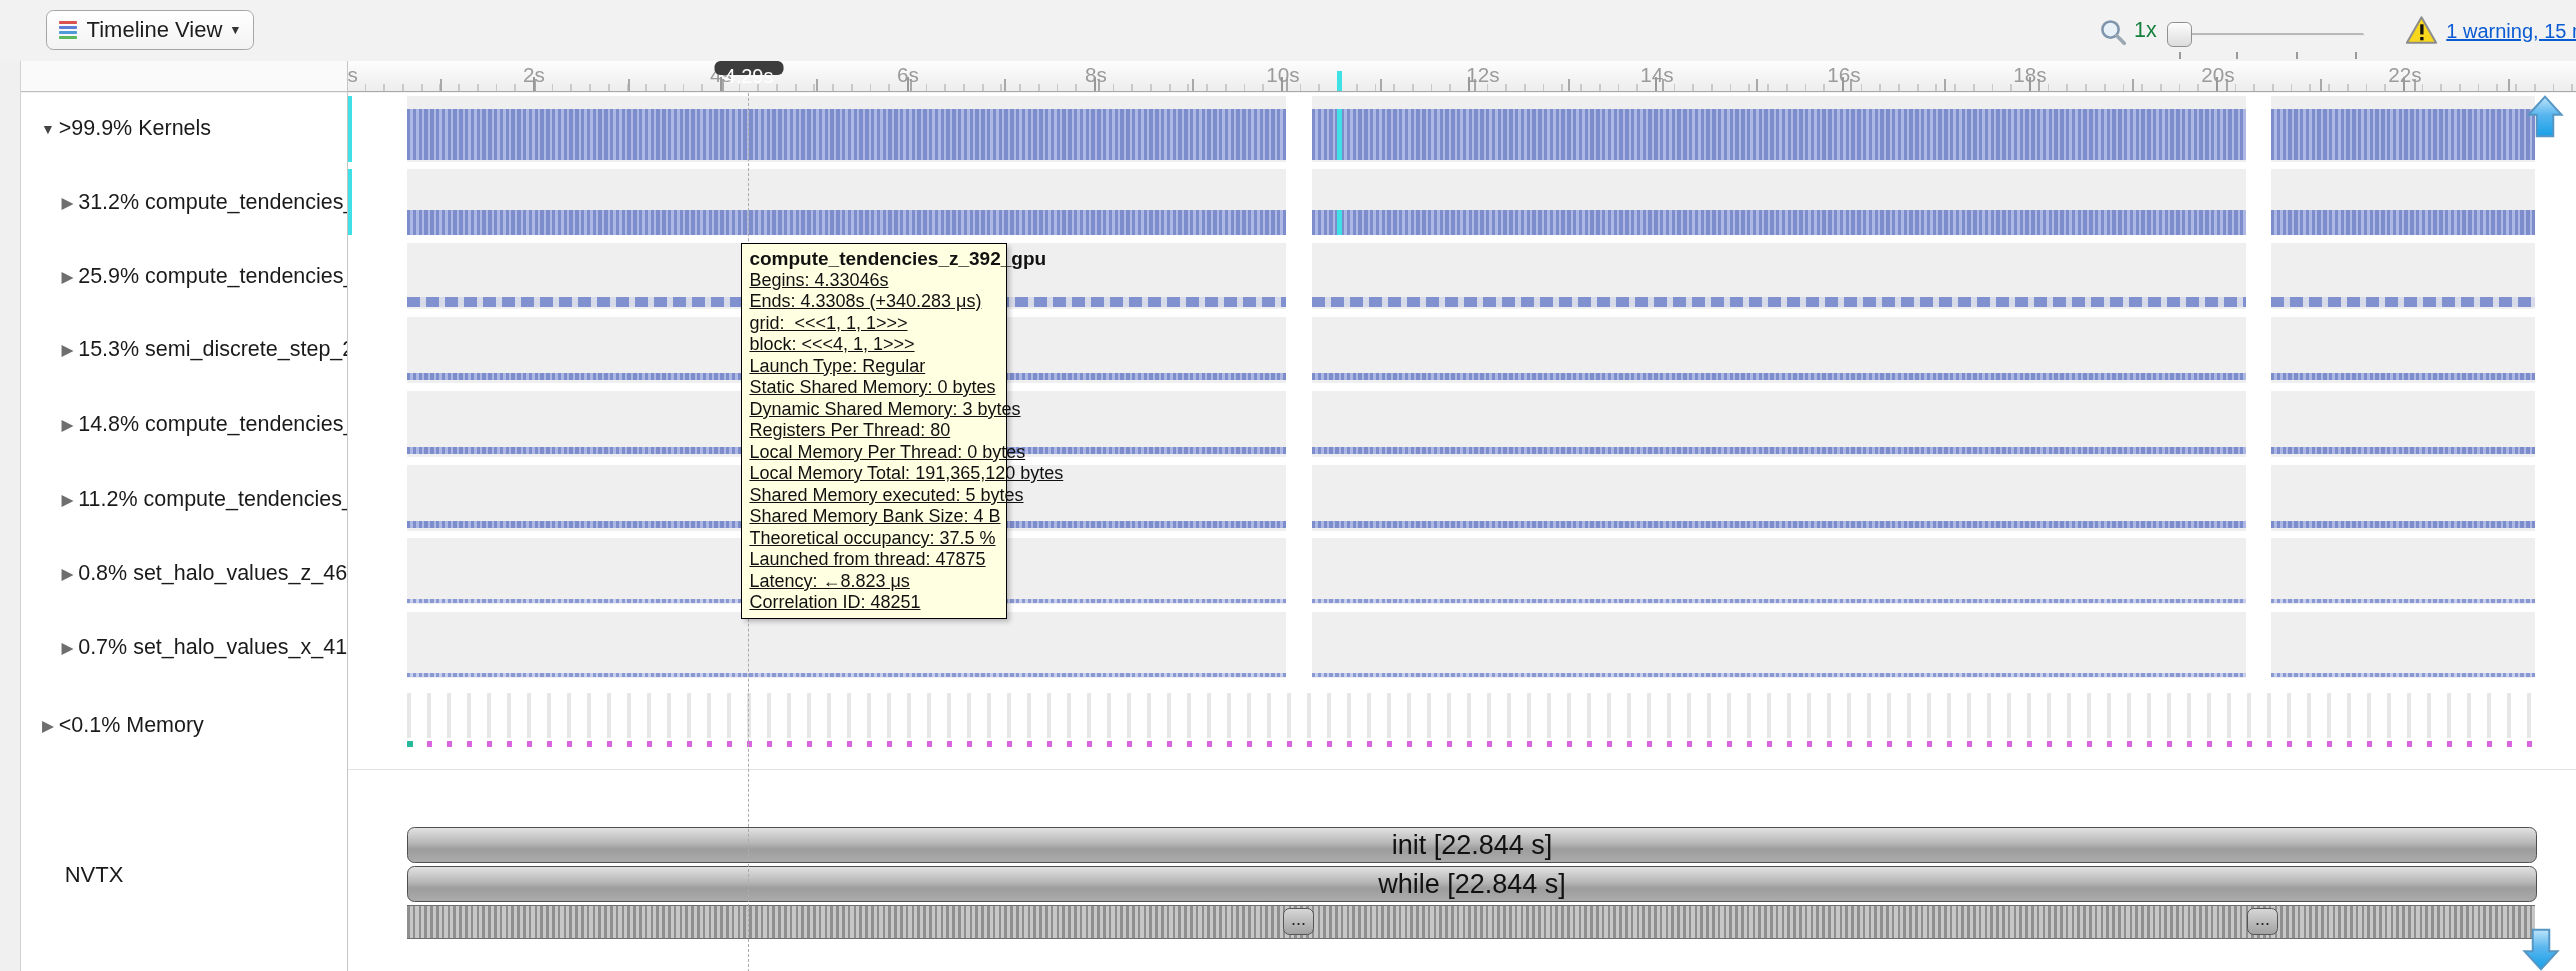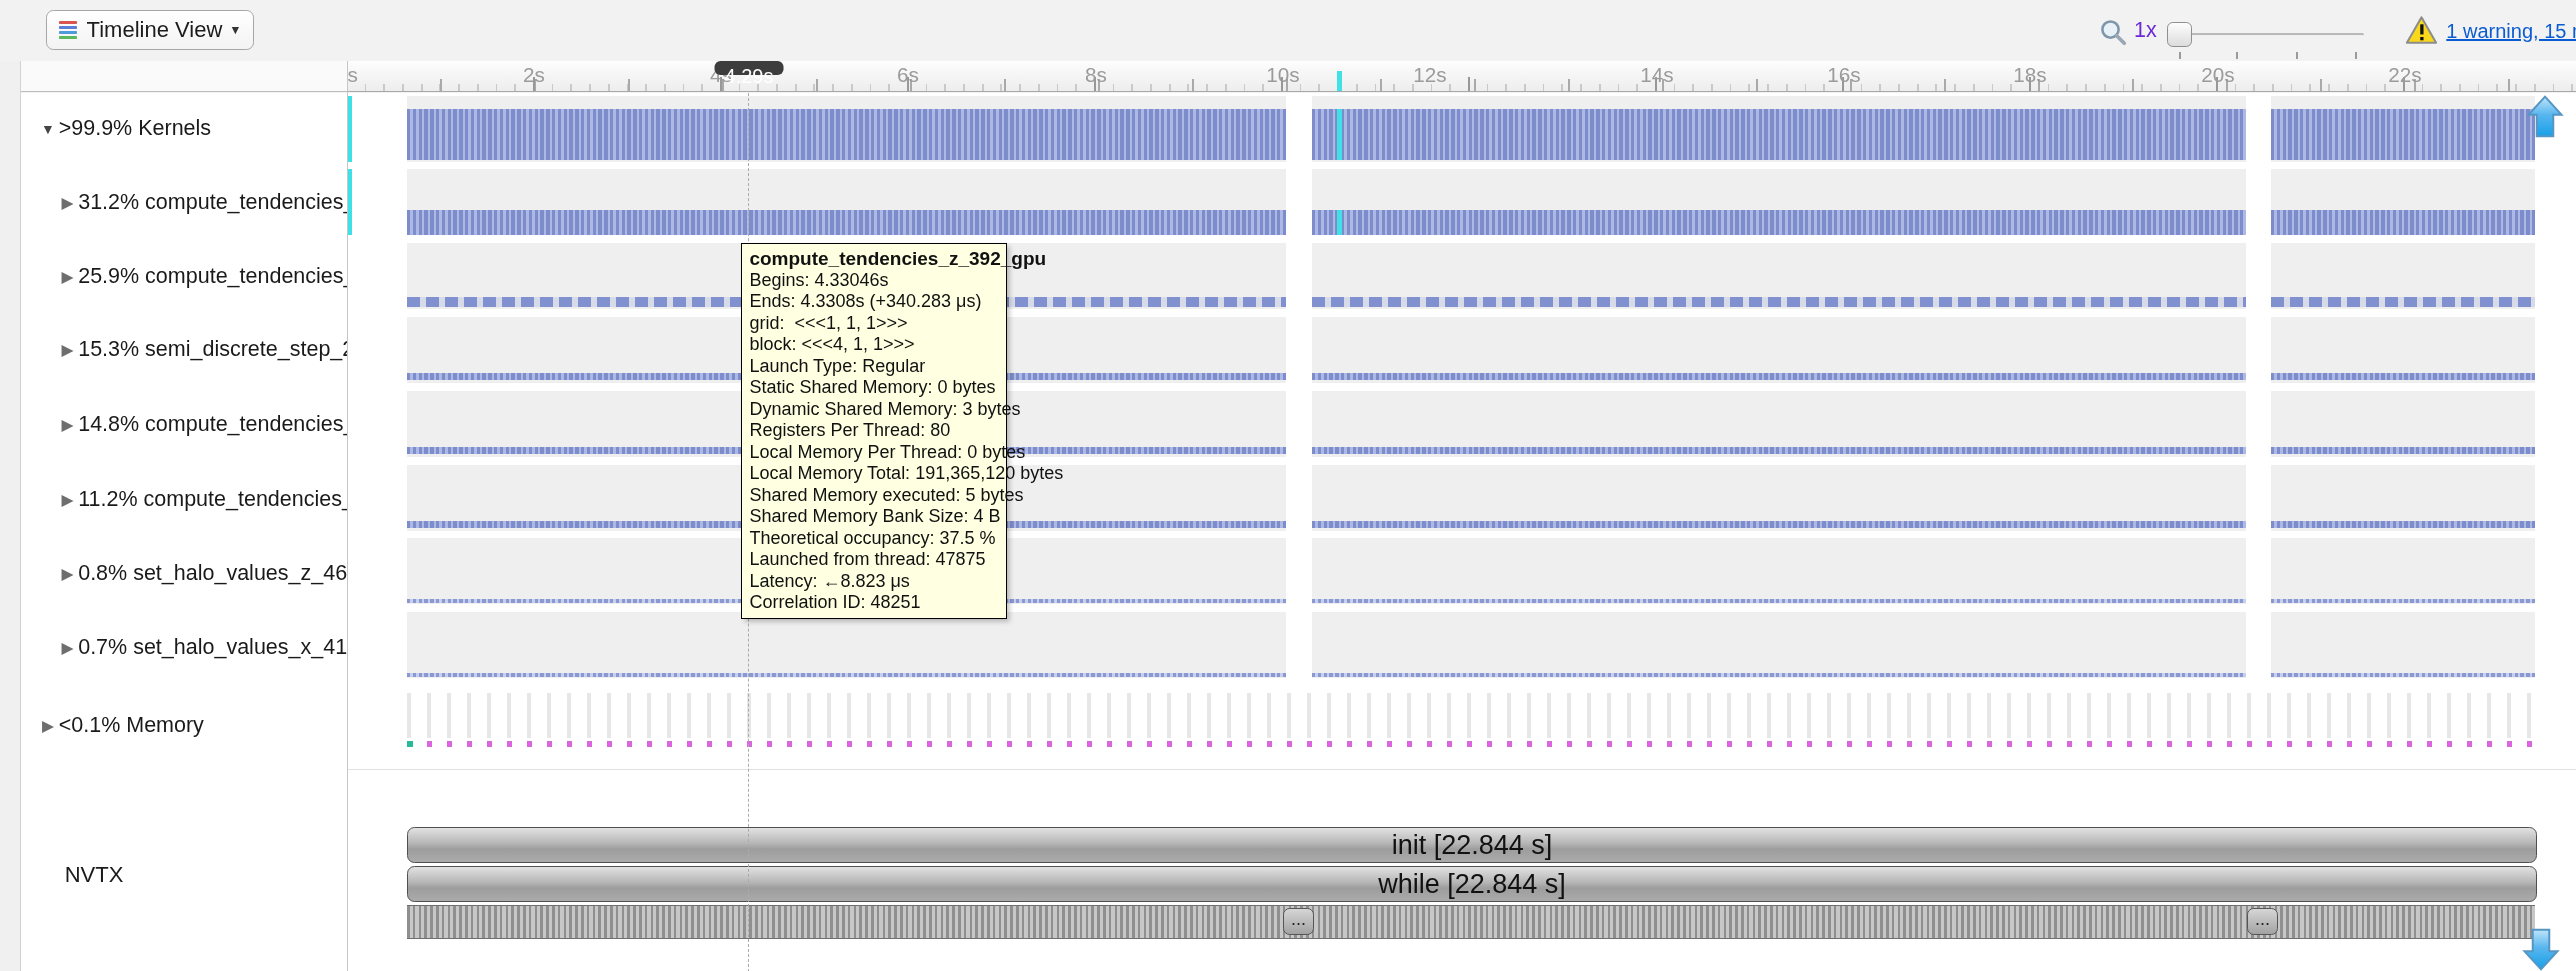--- a/index.html
+++ b/index.html
@@ -16,21 +16,21 @@
   #view-icon i { display: block; height: 3.3px; border-radius: 0.8px; }
   #view-icon i:nth-child(1){ background:#d9534f; }
   #view-icon i:nth-child(2){ background:#5b7fd9; }
   #view-icon i:nth-child(3){ background:#4f9bd9; }
   #view-icon i:nth-child(4){ background:#5cb85c; }
   #view-label { font-size: 22px; color: #1c1c1c; flex: 1; }
   #view-caret { font-size: 12.4px; color: #333; margin-left: 6.6px; }
 
   #zoom-tools { position: absolute; left: 2091px; top: 11.6px; width: 347px; height: 48px; }
   #magnifier { position: absolute; left: 6.6px; top: 5px; }
-  #zoom-level { position: absolute; left: 43px; top: 6.6px; font-size: 21.5px; color: #6d28d9; }
+  #zoom-level { position: absolute; left: 43px; top: 6.6px; font-size: 21.5px; color: #15803d; }
   #zoom-slider-track { position: absolute; left: 83px; top: 21.5px; width: 190px; height: 3.3px;
     background: #b9b9b9; border-bottom: 1.7px solid #efefef; border-radius: 1.7px; }
   #zoom-slider-handle { position: absolute; left: 76px; top: 10px; width: 25px; height: 25px;
     background: linear-gradient(180deg,#fdfdfd,#dcdcdc); border: 1.7px solid #8f8f8f; border-radius: 5.8px; }
   .zoom-tick { position: absolute; top: 40px; width: 1.7px; height: 7.4px; background: #9a9a9a; }
 
   #messages-link { position: absolute; left: 2405px; top: 13.2px; width: 174px; height: 36px;
     display: flex; align-items: center; white-space: nowrap; overflow: hidden; }
   #warning-icon { margin-right: 8.3px; flex: 0 0 auto; }
   #messages-text { font-size: 20px; color: #0b5bd3; text-decoration: underline; }
@@ -94,21 +94,21 @@
   #rows-bottom-sep { position: absolute; left: 0; top: 676px; width: 2229px; height: 0.8px; background: #e2e2e2; }
 
   
   #cursor-line { position: absolute; left: 401px; top: 0; width: 0; height: 879px;
     border-left: 1.7px dashed #ababab; z-index: 20; }
 
   
   #tooltip { position: absolute; left: 394px; top: 150px; width: 266px; z-index: 40;
     background: #ffffe1; border: 1.7px solid #000; padding: 4.1px 7.4px; box-shadow: 2.5px 2.5px 5px rgba(0,0,0,.25); }
   #tooltip .tt-title { font-size: 19px; font-weight: bold; color: #111; line-height: 21.5px; white-space: pre; }
-  #tooltip .tt-line { font-size: 18px; color: #111; line-height: 21.5px; white-space: pre; }
+  #tooltip .tt-line { font-size: 18px; color: #111; line-height: 21.5px; white-space: pre; text-decoration: underline; }
 
   
   .nvtx-bar { position: absolute; left: 60px; width: 2130px; height: 36px;
     background: linear-gradient(180deg,#e2e2e2 0%,#b6b6b6 45%,#9d9d9d 62%,#ababab 100%);
     border: 1.7px solid #4f4f4f; border-radius: 7.4px;
     display: flex; align-items: center; justify-content: center; }
   .nvtx-bar span { font-size: 27px; color: #111; }
   #nvtx-init  { top: 734px; }
   #nvtx-while { top: 773px; }
   #nvtx-striped { position: absolute; left: 60px; top: 812px; width: 2128px; height: 34px;
@@ -171,21 +171,21 @@
   <div id="ruler">
     <div class="minor-ticks"></div>
     <div class="mid-ticks"></div>
     <div class="major-ticks"></div>
     <span class="rl" style="left:0px">0s</span>
     <span class="rl" style="left:187px">2s</span>
     <span class="rl" style="left:374px">4s</span>
     <span class="rl" style="left:561px">6s</span>
     <span class="rl" style="left:749px">8s</span>
     <span class="rl" style="left:936px">10s</span>
-    <span class="rl" style="left:1083px">12s</span>
+    <span class="rl" style="left:1136px">12s</span>
     <span class="rl" style="left:1310px">14s</span>
     <span class="rl" style="left:1497px">16s</span>
     <span class="rl" style="left:1683px">18s</span>
     <span class="rl" style="left:1871px">20s</span>
     <span class="rl" style="left:2058px">22s</span>
     <div id="ruler-cyan-tick"></div>
     <div id="cursor-badge">4.29s</div>
   </div>
 
   <div id="gutter"></div>

